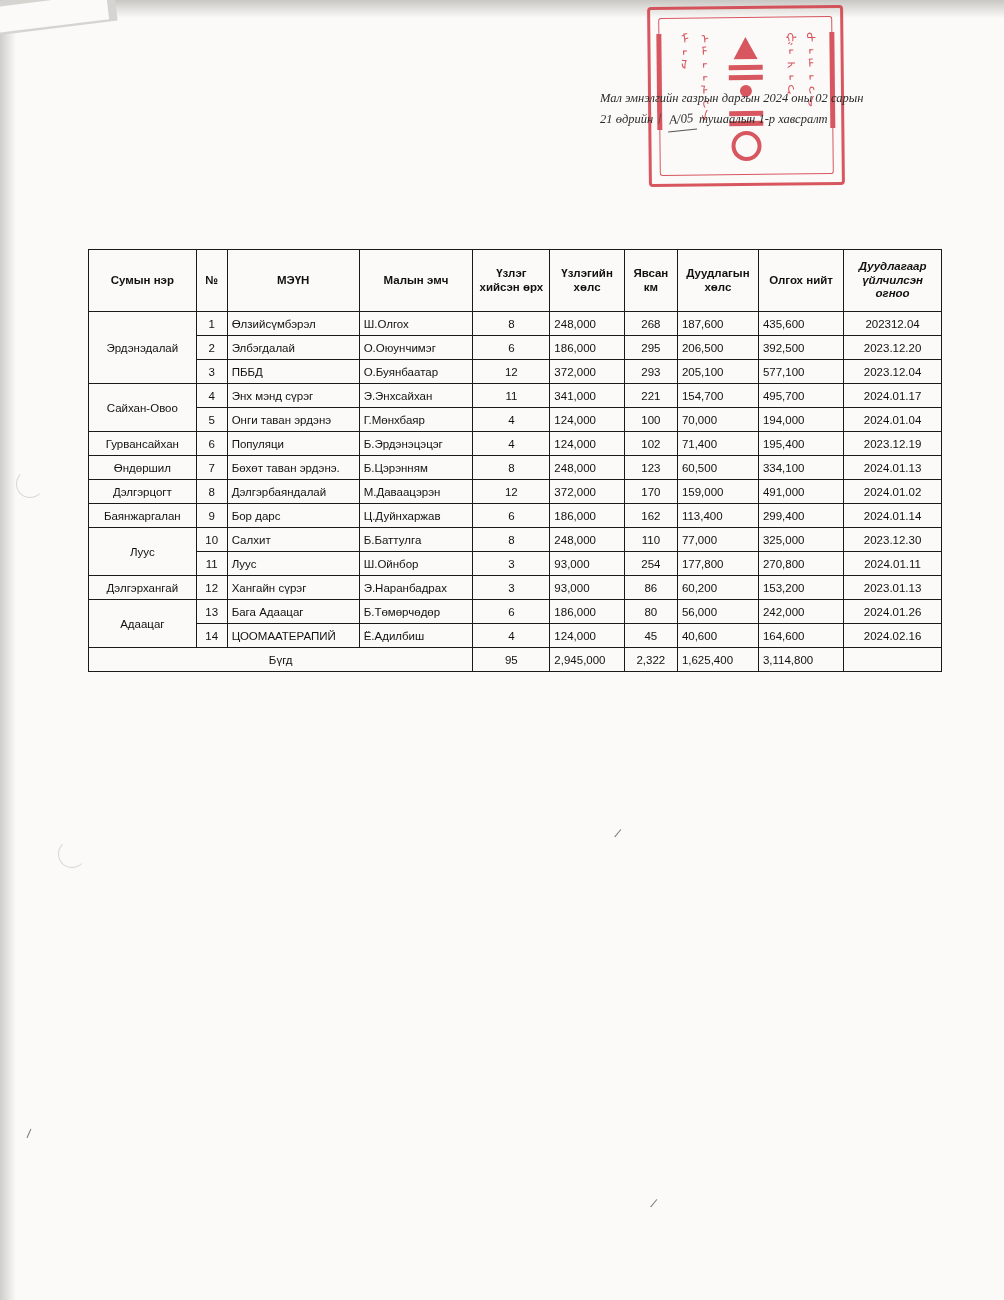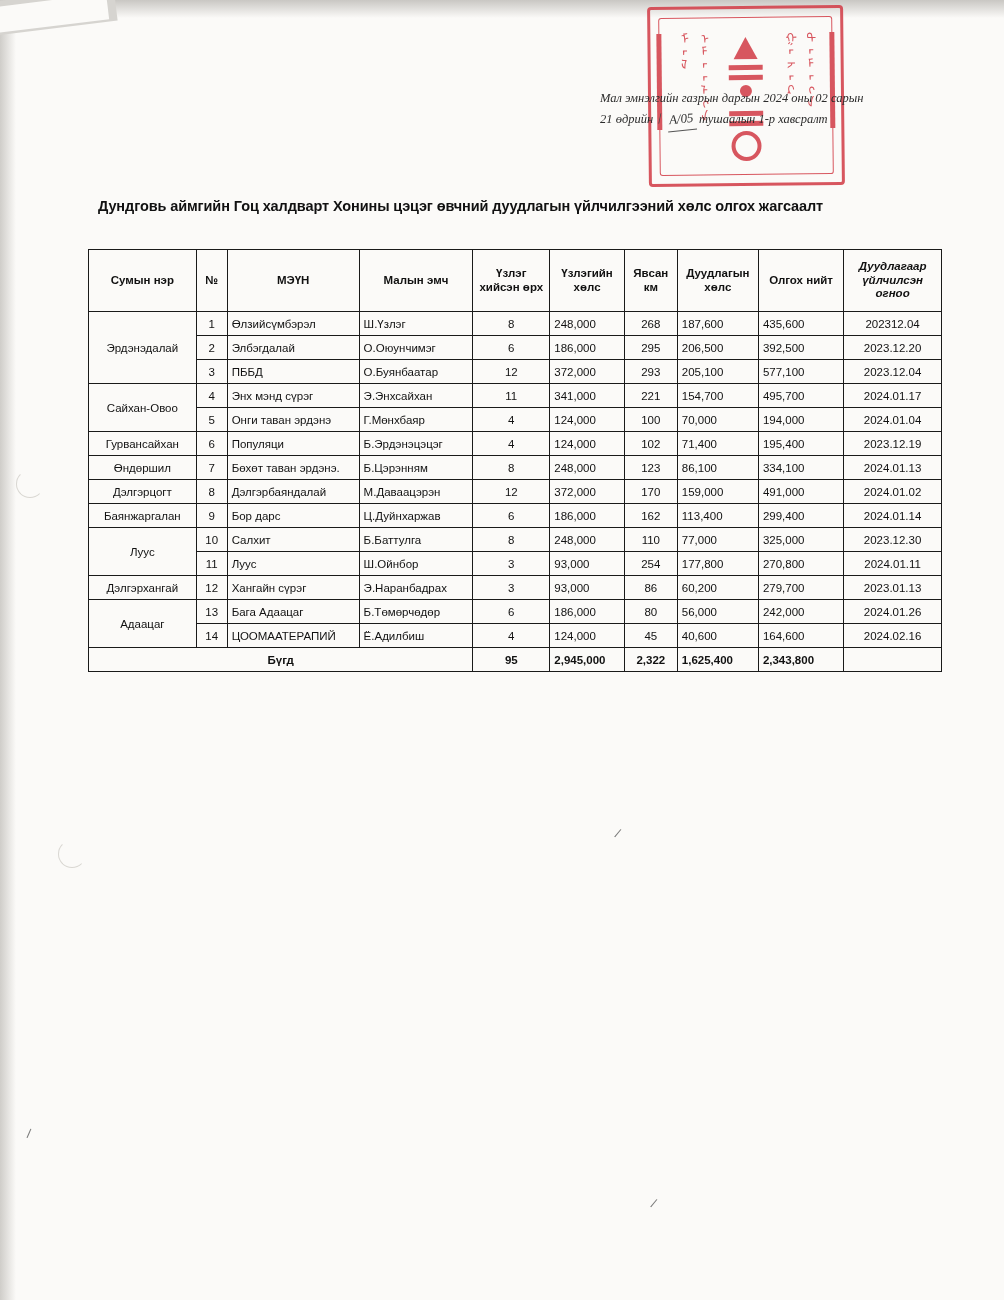--- a/index.html
+++ b/index.html
@@ -217,21 +217,21 @@
     text-align: center;
     font-size: 11.5px;
     line-height: 1.2;
     height: 62px;
     vertical-align: middle;
   }
   td.c  { text-align: center; }
   td.l  { text-align: left; padding-left: 7px; margin-top: 23px; }
   td.r  { padding-right: 7px; }
   tr.total td {
-    font-weight: bold;
+    font-weight: normal;
   }
   td.total-label {
     text-align: center;
     font-weight: bold;
   }
   .col-sum   { width: 110px; }
   .col-no    { width: 32px; }
   .col-meyn  { width: 134px; }
   .col-emch  { width: 116px; }
   .col-erh   { width: 80px; }
@@ -286,21 +286,20 @@
     <div id="doc-note">
       <span>Мал эмнэлгийн газрын даргын 2024 оны 02 сарын</span>
       <span class="ln2">
         <span>21 өдрийн</span>
         <span class="slashes">/</span>
         <span class="pen-no">А/05</span>
         <span>тушаалын 1-р хавсралт</span>
       </span>
     </div>
 
-    <div id="doc-title">Дундговь аймгийн Гоц халдварт Хонины цэцэг өвчний дуудлагын үйлчилгээний хөлс олгох жагсаалт</div>
 
     <div id="table-wrap">
       <table class="grid">
         <thead>
           <tr>
             <th class="col-sum">Сумын нэр</th>
             <th class="col-no">№</th>
             <th class="col-meyn">МЭҮН</th>
             <th class="col-emch">Малын эмч</th>
             <th class="col-erh">Үзлэг хийсэн өрх</th>
@@ -309,21 +308,21 @@
             <th class="col-dhols">Дуудлагын хөлс</th>
             <th class="col-niit">Олгох нийт</th>
             <th class="col-ognoo">Дуудлагаар үйлчилсэн огноо</th>
           </tr>
         </thead>
         <tbody id="tbody">
             <tr>
               <td class="c" rowspan="3">Эрдэнэдалай</td>
               <td class="c">1</td>
               <td class="l">Өлзийсүмбэрэл</td>
-              <td class="l">Ш.Үзлэг</td>
+              <td class="l">Ш.Олгох</td>
               <td class="c">8</td>
               <td class="r">248,000</td>
               <td class="c">268</td>
               <td class="r">187,600</td>
               <td class="r">435,600</td>
               <td class="c">202312.04</td>
             </tr>
             <tr>
               <td class="c">2</td>
               <td class="l">Элбэгдалай</td>
@@ -382,21 +381,21 @@
               <td class="c">2023.12.19</td>
             </tr>
             <tr>
               <td class="c">Өндөршил</td>
               <td class="c">7</td>
               <td class="l">Бөхөт таван эрдэнэ.</td>
               <td class="l">Б.Цэрэнням</td>
               <td class="c">8</td>
               <td class="r">248,000</td>
               <td class="c">123</td>
-              <td class="r">86,100</td>
+              <td class="r">60,500</td>
               <td class="r">334,100</td>
               <td class="c">2024.01.13</td>
             </tr>
             <tr>
               <td class="c">Дэлгэрцогт</td>
               <td class="c">8</td>
               <td class="l">Дэлгэрбаяндалай</td>
               <td class="l">М.Даваацэрэн</td>
               <td class="c">12</td>
               <td class="r">372,000</td>
@@ -442,21 +441,21 @@
             </tr>
             <tr>
               <td class="c">Дэлгэрхангай</td>
               <td class="c">12</td>
               <td class="l">Хангайн сүрэг</td>
               <td class="l">Э.Наранбадрах</td>
               <td class="c">3</td>
               <td class="r">93,000</td>
               <td class="c">86</td>
               <td class="r">60,200</td>
-              <td class="r">279,700</td>
+              <td class="r">153,200</td>
               <td class="c">2023.01.13</td>
             </tr>
             <tr>
               <td class="c" rowspan="2">Адаацаг</td>
               <td class="c">13</td>
               <td class="l">Бага Адаацаг</td>
               <td class="l">Б.Төмөрчөдөр</td>
               <td class="c">6</td>
               <td class="r">186,000</td>
               <td class="c">80</td>
@@ -474,21 +473,21 @@
               <td class="r">40,600</td>
               <td class="r">164,600</td>
               <td class="c">2024.02.16</td>
             </tr>
             <tr class="total">
               <td class="total-label" colspan="4">Бүгд</td>
               <td class="c">95</td>
               <td class="r">2,945,000</td>
               <td class="c">2,322</td>
               <td class="r">1,625,400</td>
-              <td class="r">2,343,800</td>
+              <td class="r">3,114,800</td>
               <td class="c"></td>
             </tr>
           </tbody>
       </table>
     </div>
 
     <div class="pen-mark pm1">/</div>
     <div class="pen-mark pm2">/</div>
     <div class="pen-mark pm3">/</div>
   </div>

